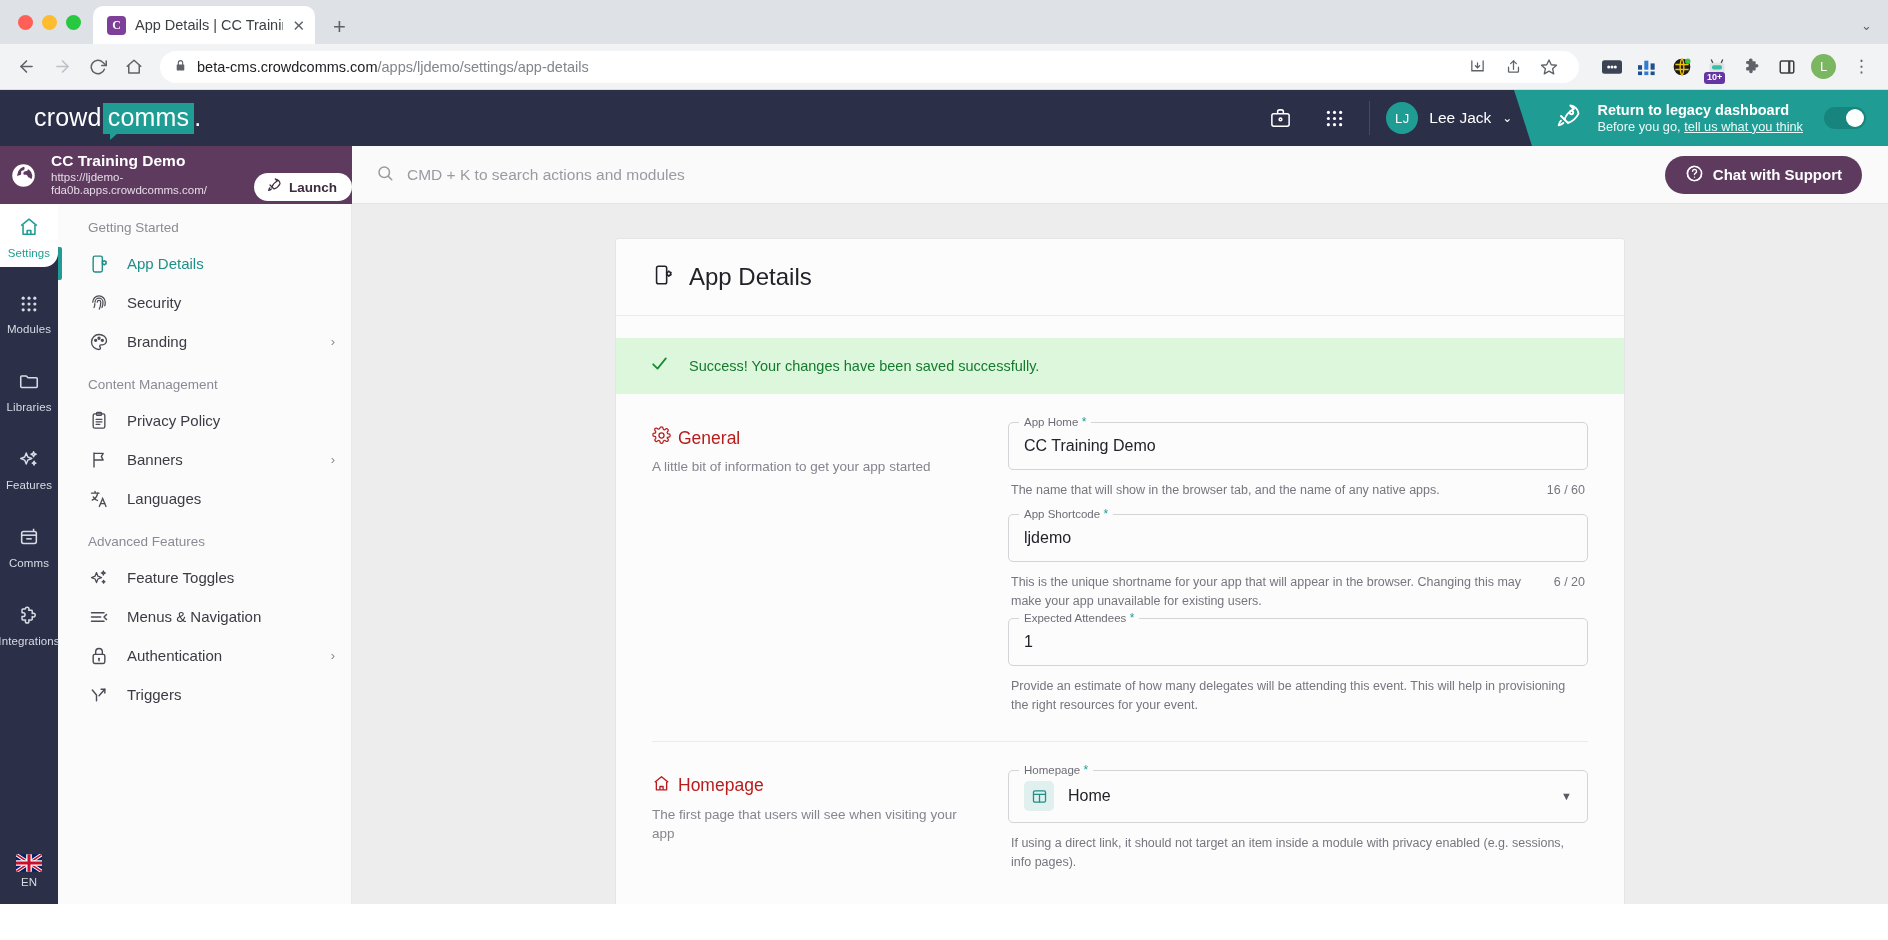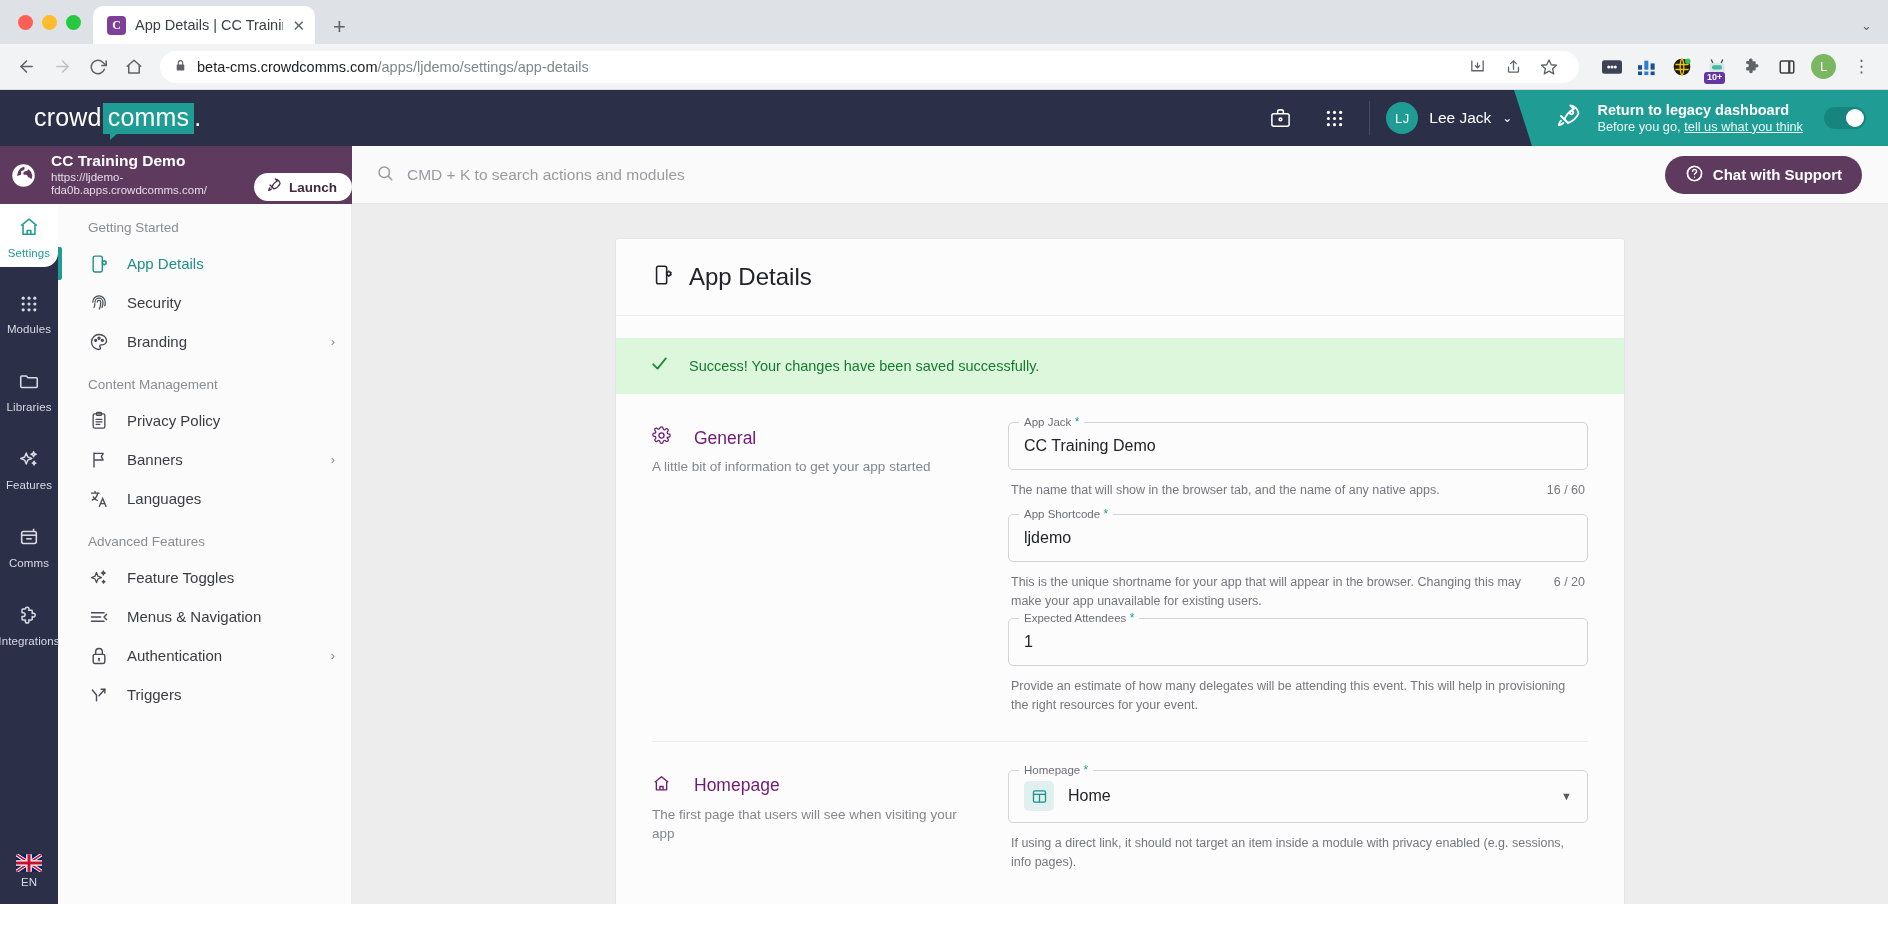--- a/index.html
+++ b/index.html
@@ -239,21 +239,21 @@
   }
   .card-head .ttl { font-size: 24px; color: #22222a; }
   .alert {
     background: #ddf7dd; display: flex; align-items: center; gap: 20px;
     padding: 16px 34px; font-size: 14.5px; color: #157a2e; margin-top: 22px;
   }
   .alert .chk { font-size: 19px; color: #1a8a34; }
 
   .section { display: flex; padding: 28px 36px 6px 36px; gap: 26px; }
   .sec-left { width: 330px; flex: none; padding-top: 4px; }
-  .sec-title { display: flex; align-items: center; gap: 23px; color: #701a75; font-size: 17.5px; }
+  .sec-title { display: flex; align-items: center; gap: 7px; color: #b91c1c; font-size: 17.5px; }
   .sec-sub { color: #85858f; font-size: 13.5px; margin-top: 7px; line-height: 1.45; }
   .sec-right { flex: 1; min-width: 0; }
 
   
   .field { position: relative; margin-bottom: 4px; }
   .field-box {
     border: 1px solid #d3d3d8; border-radius: 5px;
     height: 48px; display: flex; align-items: center;
     padding: 0 15px; background: #fcfcfc;
   }
@@ -730,21 +730,21 @@
               <span>General</span>
             </div>
             <div class="sec-sub">A little bit of information to get your app started</div>
           </div>
           <div class="sec-right">
 
             <div class="field">
               <div class="field-box">
                 <span class="field-value">CC Training Demo</span>
               </div>
-              <span class="field-label"><span>App Jack</span><span class="req"> *</span></span>
+              <span class="field-label"><span>App Home</span><span class="req"> *</span></span>
             </div>
             <div class="helper">
               <span class="txt">The name that will show in the browser tab, and the name of any native apps.</span>
               <span class="count">16 / 60</span>
             </div>
 
             <div class="field" style="margin-top:14px;">
               <div class="field-box">
                 <span class="field-value">ljdemo</span>
               </div>

